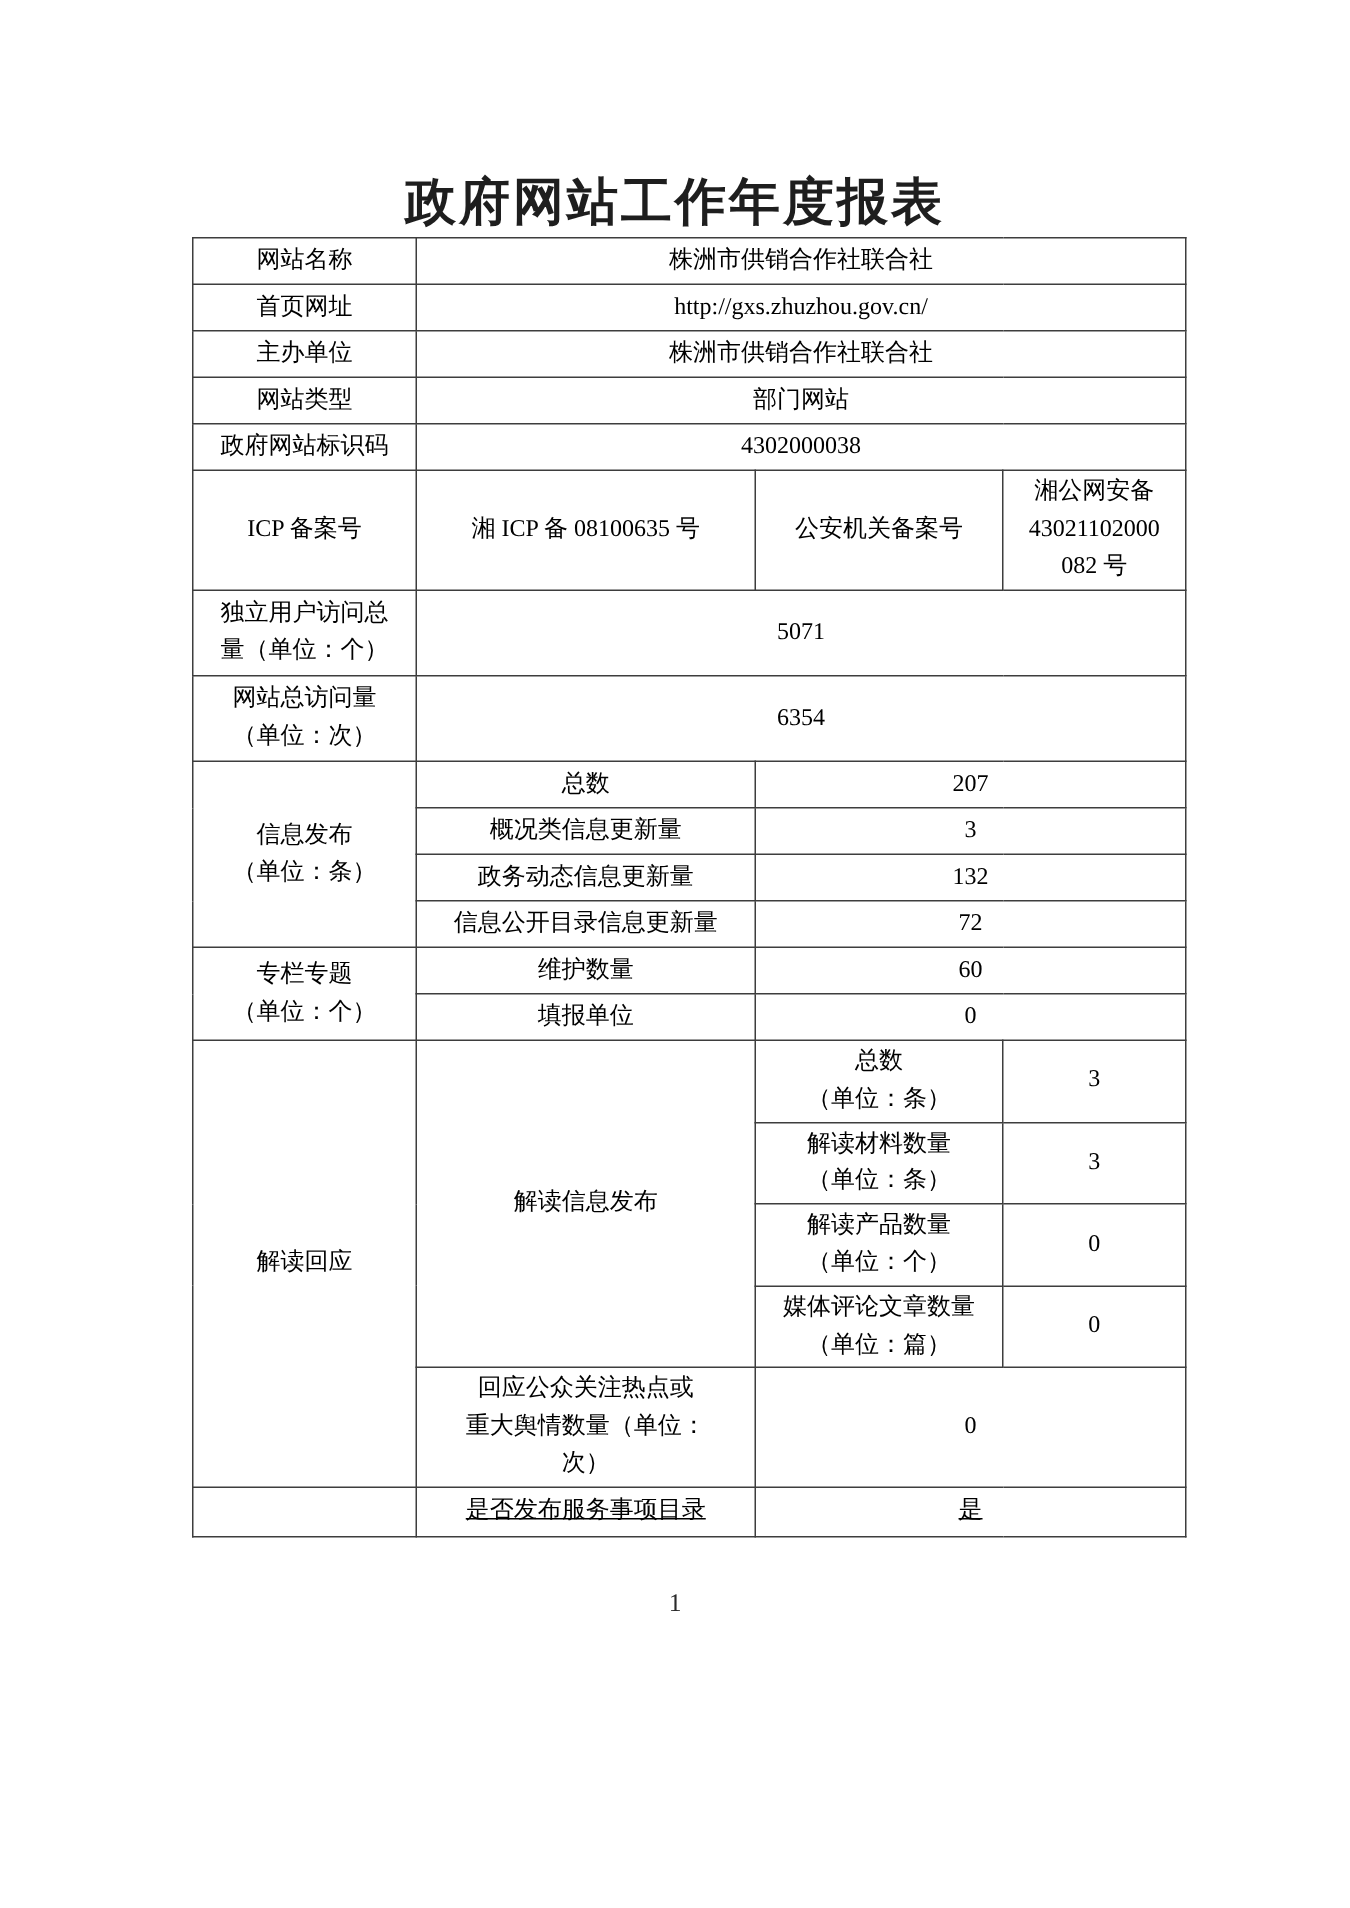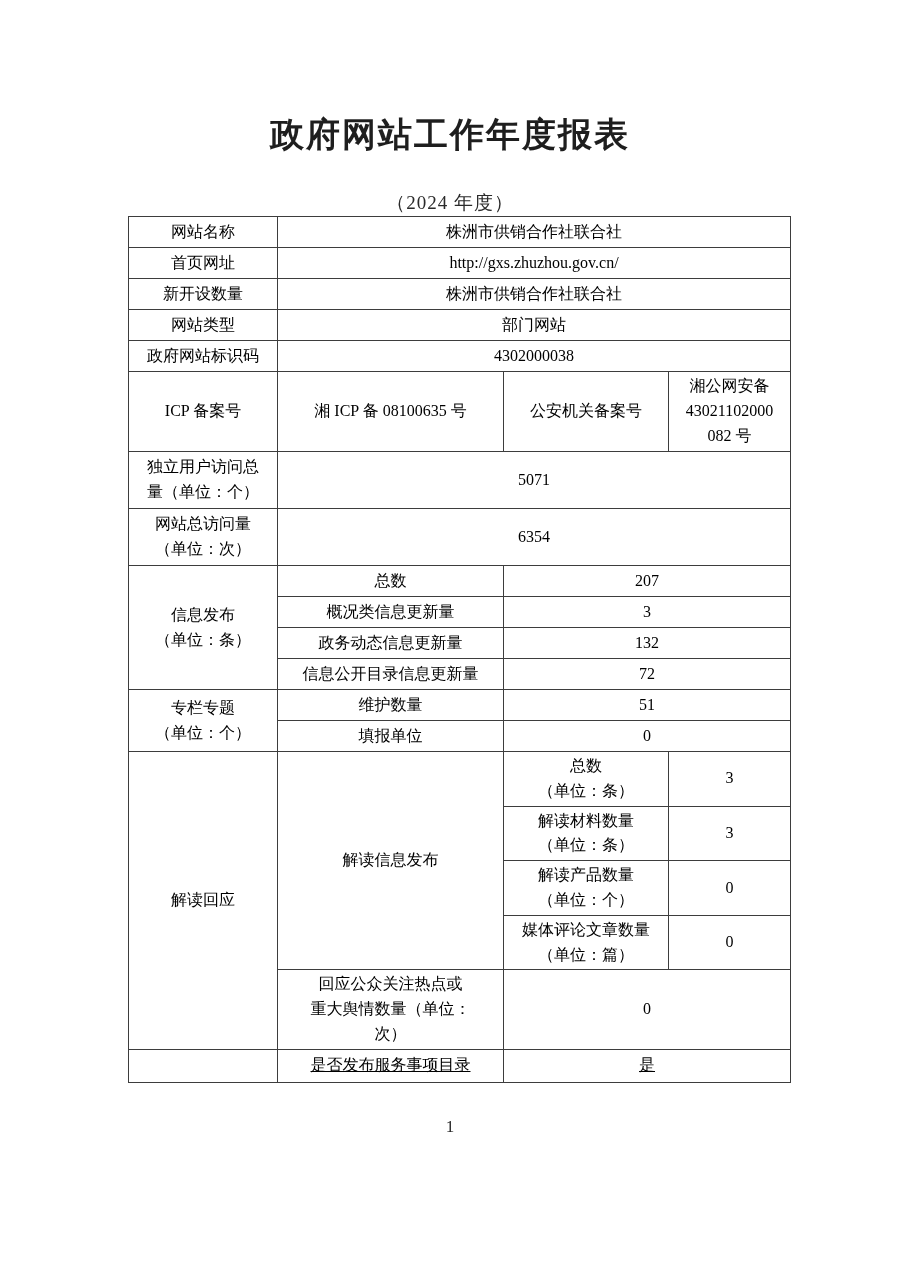--- a/index.html
+++ b/index.html
@@ -67,40 +67,39 @@
     font-size: 17px;
     color: #2a2a2a;
   }
 </style>
 </head>
 <body>
 
 <div class="page">
 
   <div class="title">政府网站工作年度报表</div>
-  <div class="subtitle">（2024 年度）</div>
 
   <table class="report">
     <colgroup>
       <col style="width:149px">
       <col style="width:226px">
       <col style="width:165px">
       <col style="width:122px">
     </colgroup>
     <tbody>
       <tr class="h31">
         <td>网站名称</td>
         <td colspan="3">株洲市供销合作社联合社</td>
       </tr>
       <tr class="h31">
         <td>首页网址</td>
         <td colspan="3">http://gxs.zhuzhou.gov.cn/</td>
       </tr>
       <tr class="h31">
-        <td>新开设数量</td>
+        <td>主办单位</td>
         <td colspan="3">株洲市供销合作社联合社</td>
       </tr>
       <tr class="h31">
         <td>网站类型</td>
         <td colspan="3">部门网站</td>
       </tr>
       <tr class="h31">
         <td>政府网站标识码</td>
         <td colspan="3">4302000038</td>
       </tr>
@@ -137,21 +136,21 @@
         <td colspan="2">132</td>
       </tr>
       <tr class="h31">
         <td>信息公开目录信息更新量</td>
         <td colspan="2">72</td>
       </tr>
       <tr class="h31">
         <td rowspan="2">专栏专题
 （单位：个）</td>
         <td>维护数量</td>
-        <td colspan="2">51</td>
+        <td colspan="2">60</td>
       </tr>
       <tr class="h31">
         <td>填报单位</td>
         <td colspan="2">0</td>
       </tr>
       <tr class="h52">
         <td rowspan="5">解读回应</td>
         <td rowspan="4">解读信息发布</td>
         <td class="rh">总数
 （单位：条）</td>

